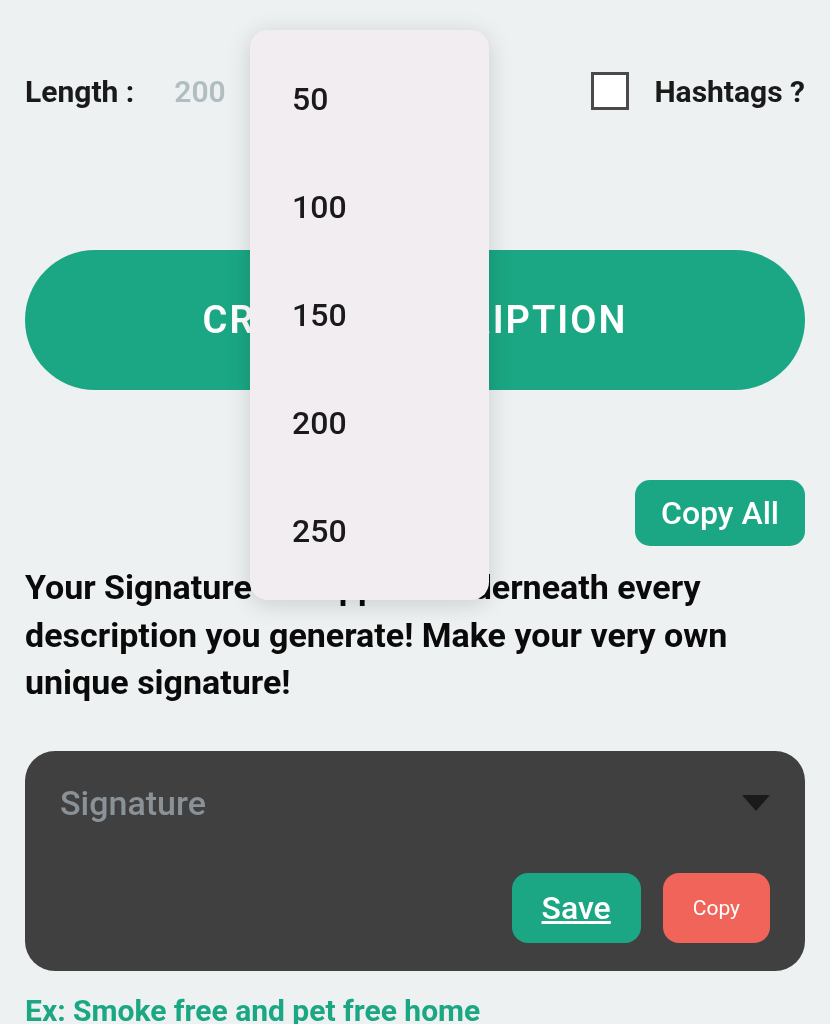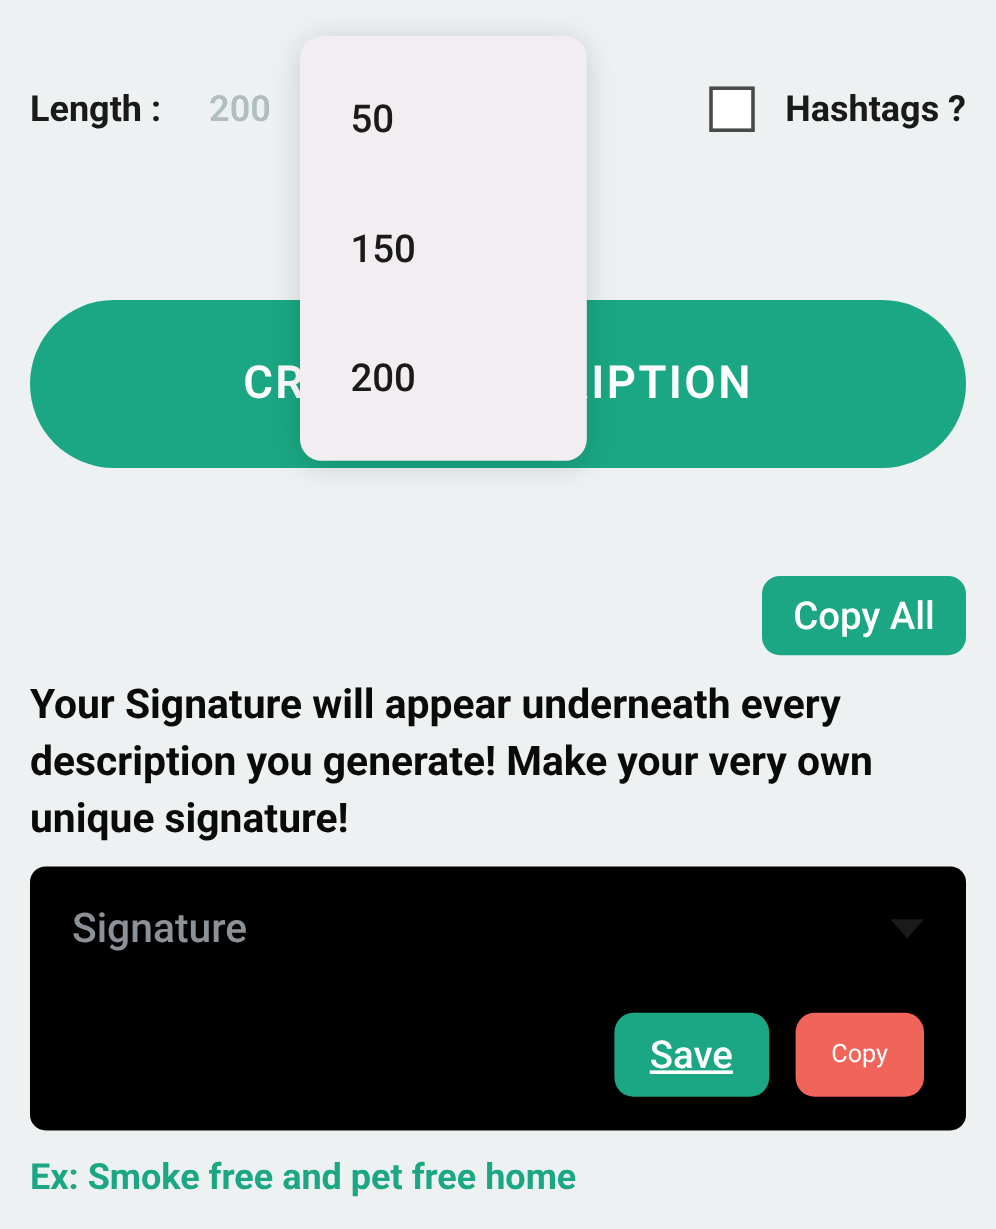--- a/index.html
+++ b/index.html
@@ -82,23 +82,23 @@
       cursor: pointer;
     }
     .signature-desc {
       margin-top: 18px;
       font-size: 34px;
       font-weight: 700;
       line-height: 1.4;
       color: #0a0a0a;
     }
     .signature-card {
-      margin-top: 15px;
-      background: #000000;
-      border-radius: 13px;
+      margin-top: 44px;
+      background: #404040;
+      border-radius: 30px;
       padding: 32px 35px 28px 35px;
     }
     .signature-label-row {
       display: flex;
       align-items: center;
       justify-content: space-between;
     }
     .signature-label {
       font-size: 34px;
       font-weight: 500;
@@ -194,15 +194,17 @@
       <button class="save-btn">Save</button>
       <button class="copy-btn">Copy</button>
     </div>
   </div>
 
   <p class="example-text">Ex: Smoke free and pet free home</p>
 </div>
 
 <div class="dropdown">
   <div class="dropdown-item">50</div>
+  <div class="dropdown-item">100</div>
   <div class="dropdown-item">150</div>
   <div class="dropdown-item">200</div>
+  <div class="dropdown-item">250</div>
 </div>
 
 </body></html>

